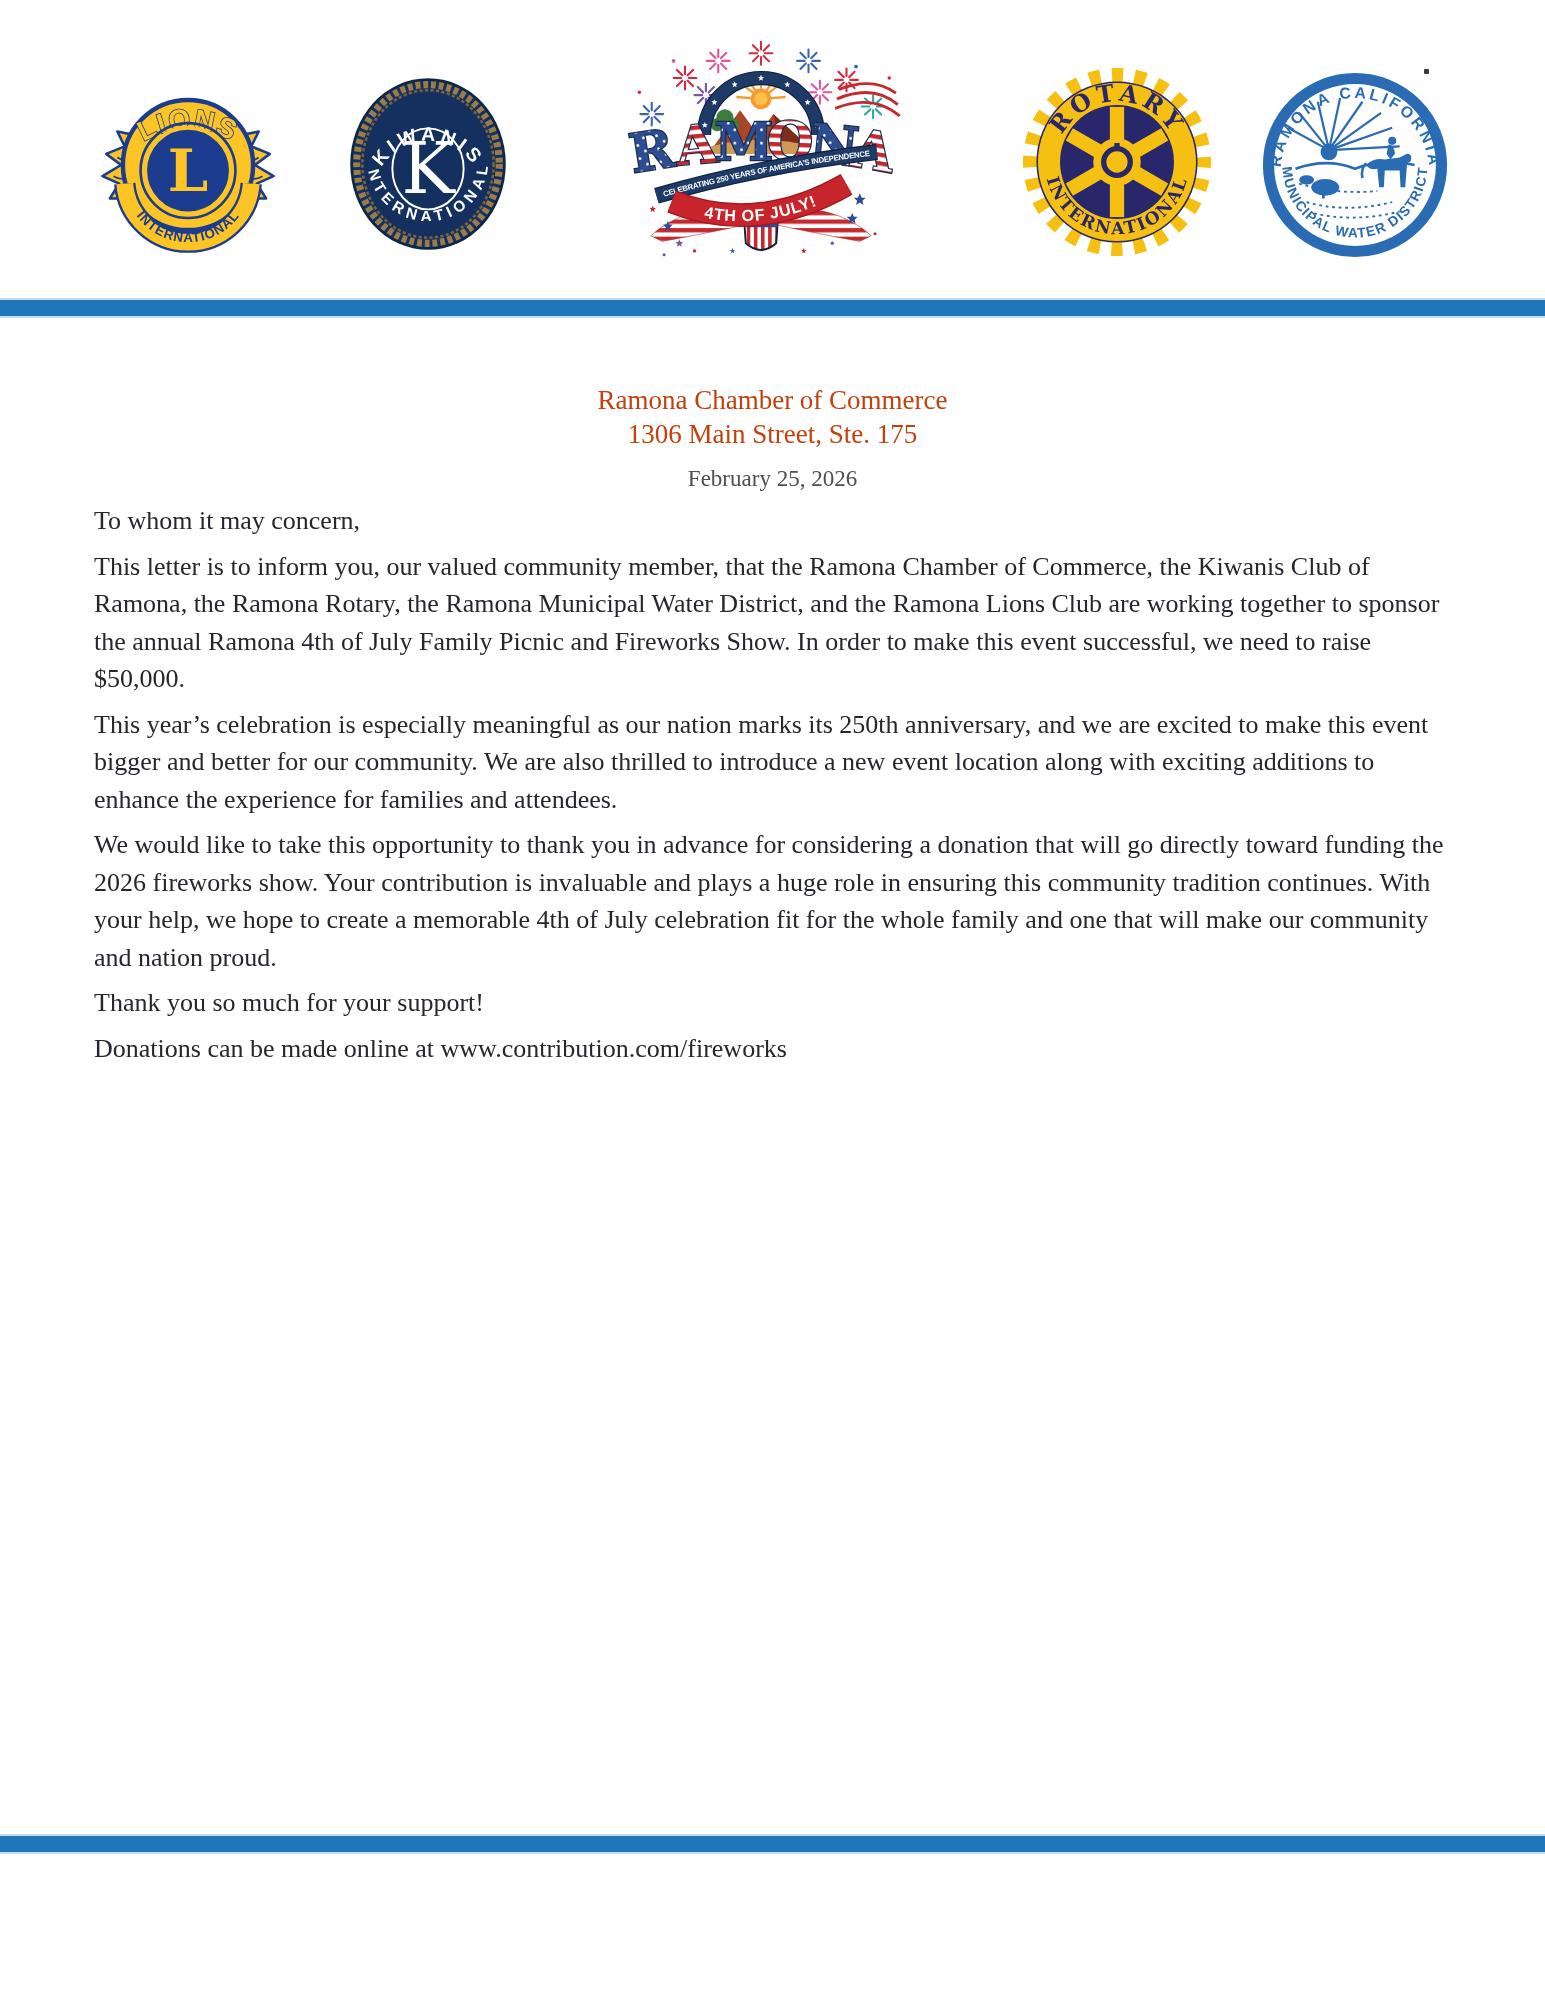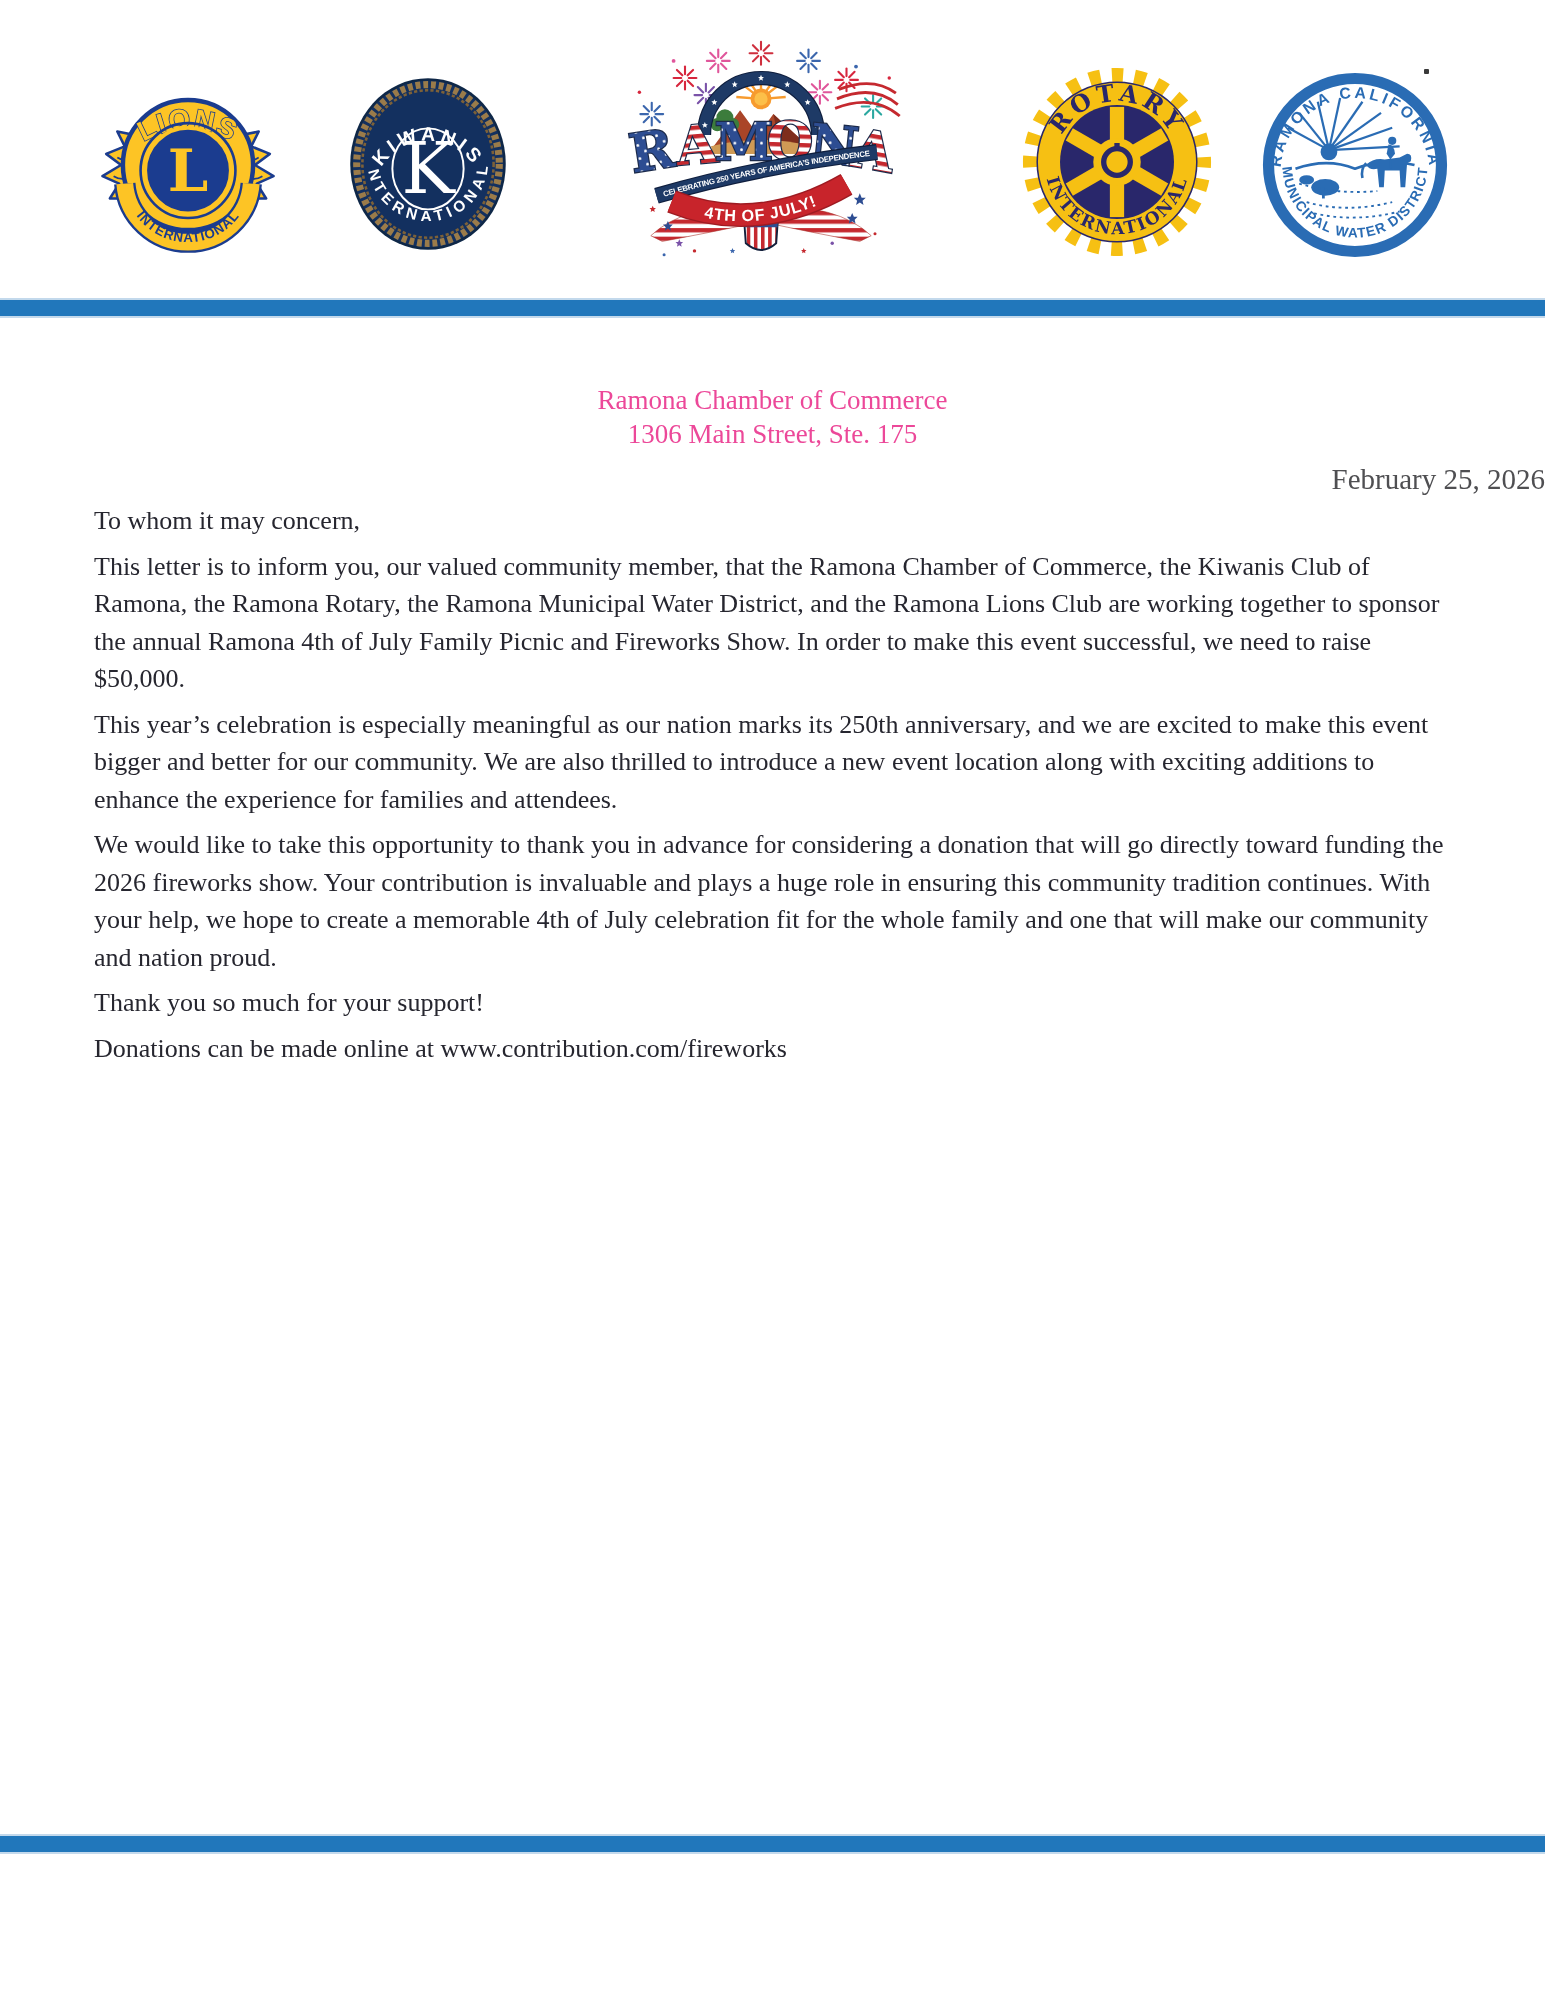--- a/index.html
+++ b/index.html
@@ -10,22 +10,22 @@
   .logo-lions{left:95px;top:72px;width:186px;height:186px;}
   .logo-kiwanis{left:347px;top:76px;width:162px;height:176px;}
   .logo-ramona{left:616px;top:40px;width:290px;height:228px;}
   .logo-rotary{left:1022px;top:66px;width:190px;height:192px;}
   .logo-water{left:1262px;top:70px;width:186px;height:190px;}
   .speck{position:absolute;left:1424px;top:69px;width:5px;height:5px;background:#3a3a3a;border-radius:1px;}
   .bar{position:absolute;left:0;width:100%;height:16px;background:#2177bb;
        border-top:2px solid #c3d9ec;border-bottom:2px solid #c3d9ec;}
   .bar-top{top:298px;}
   .bar-bottom{top:1834px;}
-  .letterhead{margin:383px 0 0 0;text-align:center;font-size:27px;line-height:34px;color:#ec4899;}
-  .date{margin-top:13px;text-align:right;font-size:29px;line-height:30px;color:#4f4f52;}
+  .letterhead{margin:383px 0 0 0;text-align:center;font-size:27px;line-height:34px;color:#c2410c;}
+  .date{margin-top:13px;text-align:center;font-size:23px;line-height:30px;color:#4f4f52;}
   .body-text{padding:0 86px;font-size:26px;line-height:37.5px;color:#26262f;}
   .body-text p{margin:8px;}
   .salutation{margin-top:90px;}
   .p1{margin-top:36px;}
   .p2{margin-top:37px;}
   .p3{margin-top:33px;}
   .p4{margin-top:32px;}
   .thanks{margin-top:30px;}
   .donation{margin-top:38px;}
   .closing-block{margin-top:92px;}

